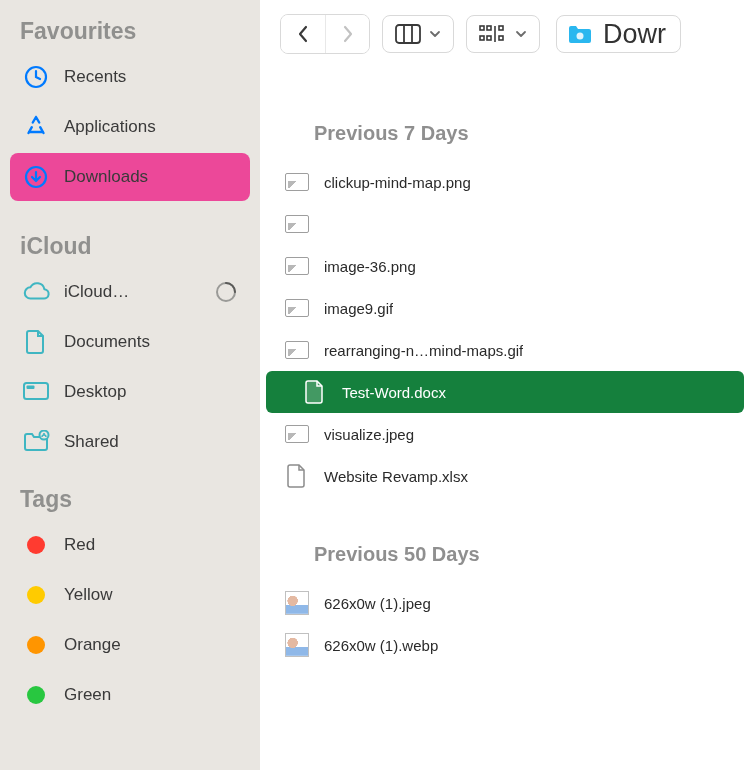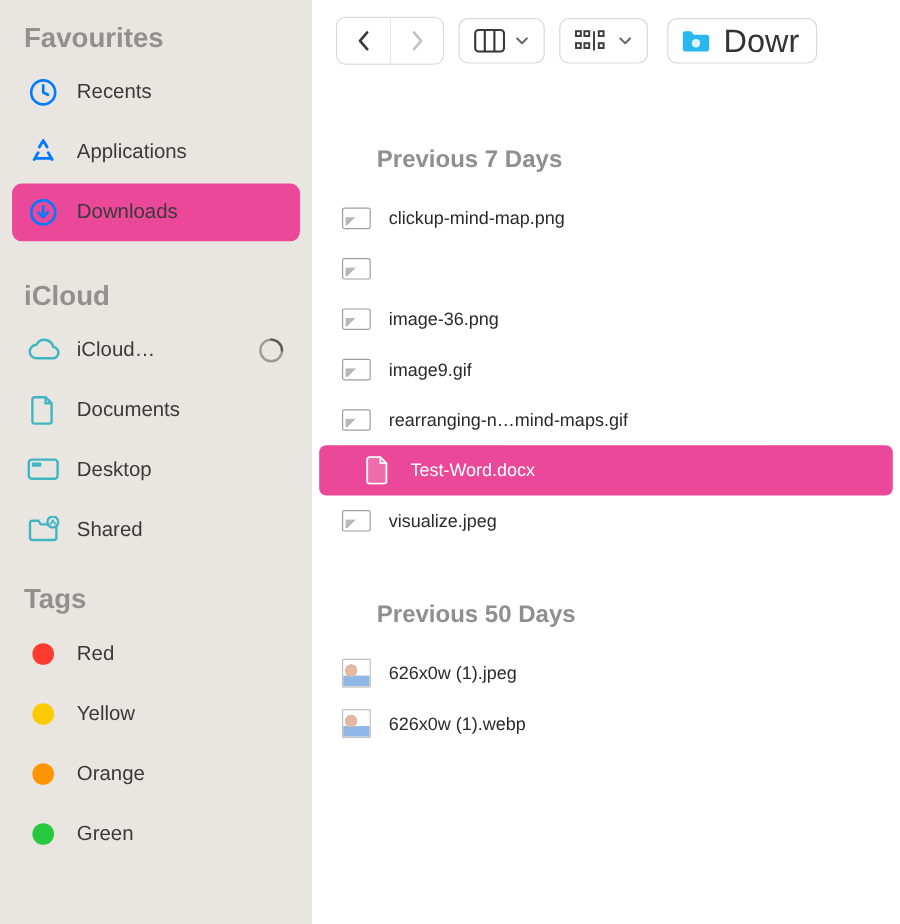--- a/index.html
+++ b/index.html
@@ -133,21 +133,21 @@
     align-items: center;
     gap: 14px;
     padding: 8px 14px 8px 18px;
     font-size: 15px;
     color: #2a2a2a;
     border-radius: 6px;
     margin: 0 6px;
     white-space: nowrap;
   }
   .file-row.selected {
-    background: #ec4899;
+    background: #15803d;
     color: #fff;
     padding-left: 36px;
   }
   .file-row .fname { overflow: hidden; text-overflow: ellipsis; }
   .file-icon {
     width: 26px; height: 26px; flex: 0 0 26px;
     display: flex; align-items: center; justify-content: center;
   }
 
   
@@ -384,20 +384,29 @@
   </svg>
           </span>
           <span class="fname">Test-Word.docx</span>
         </div>
         <div class="file-row">
           <span class="file-icon">
             <span class="fi-image"></span>
           </span>
           <span class="fname">visualize.jpeg</span>
         </div>
+        <div class="file-row">
+          <span class="file-icon">
+            <svg width="20" height="24" viewBox="0 0 20 24" fill="none">
+    <path d="M3 1h9l5 5v15a2 2 0 0 1-2 2H3a2 2 0 0 1-2-2V3a2 2 0 0 1 2-2z" fill="#ffffff" stroke="#8c8c8c" stroke-width="1.5"></path>
+    <path d="M12 1v5h5" stroke="#8c8c8c" stroke-width="1.5"></path>
+  </svg>
+          </span>
+          <span class="fname">Website Revamp.xlsx</span>
+        </div>
         <div class="group-gap"></div>
         <div class="group-header">Previous 50 Days</div>
         <div class="file-row">
           <span class="file-icon">
             <span class="fi-thumb"></span>
           </span>
           <span class="fname">626x0w (1).jpeg</span>
         </div>
         <div class="file-row">
           <span class="file-icon">

